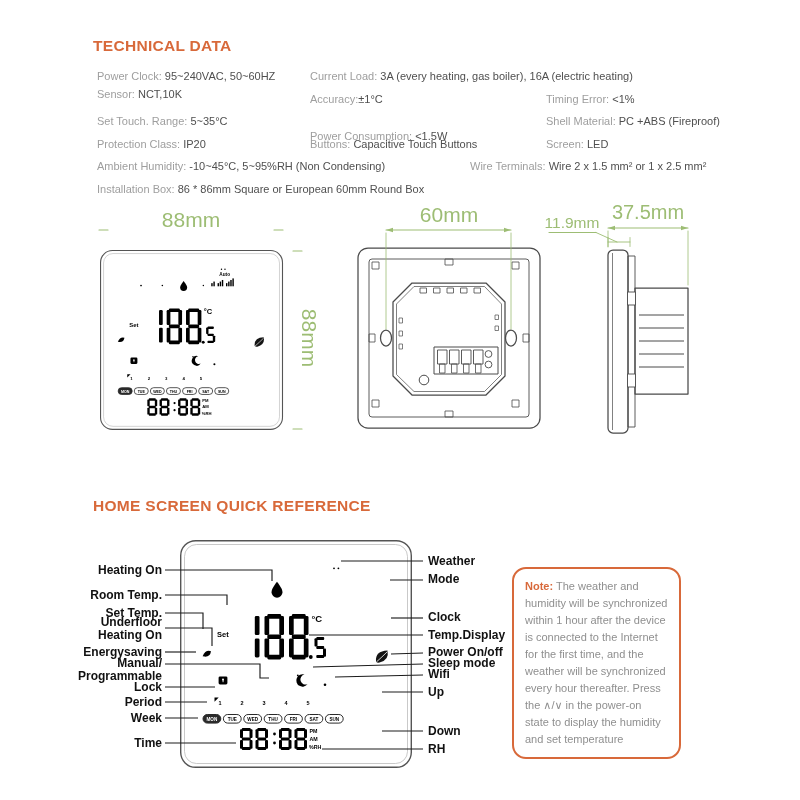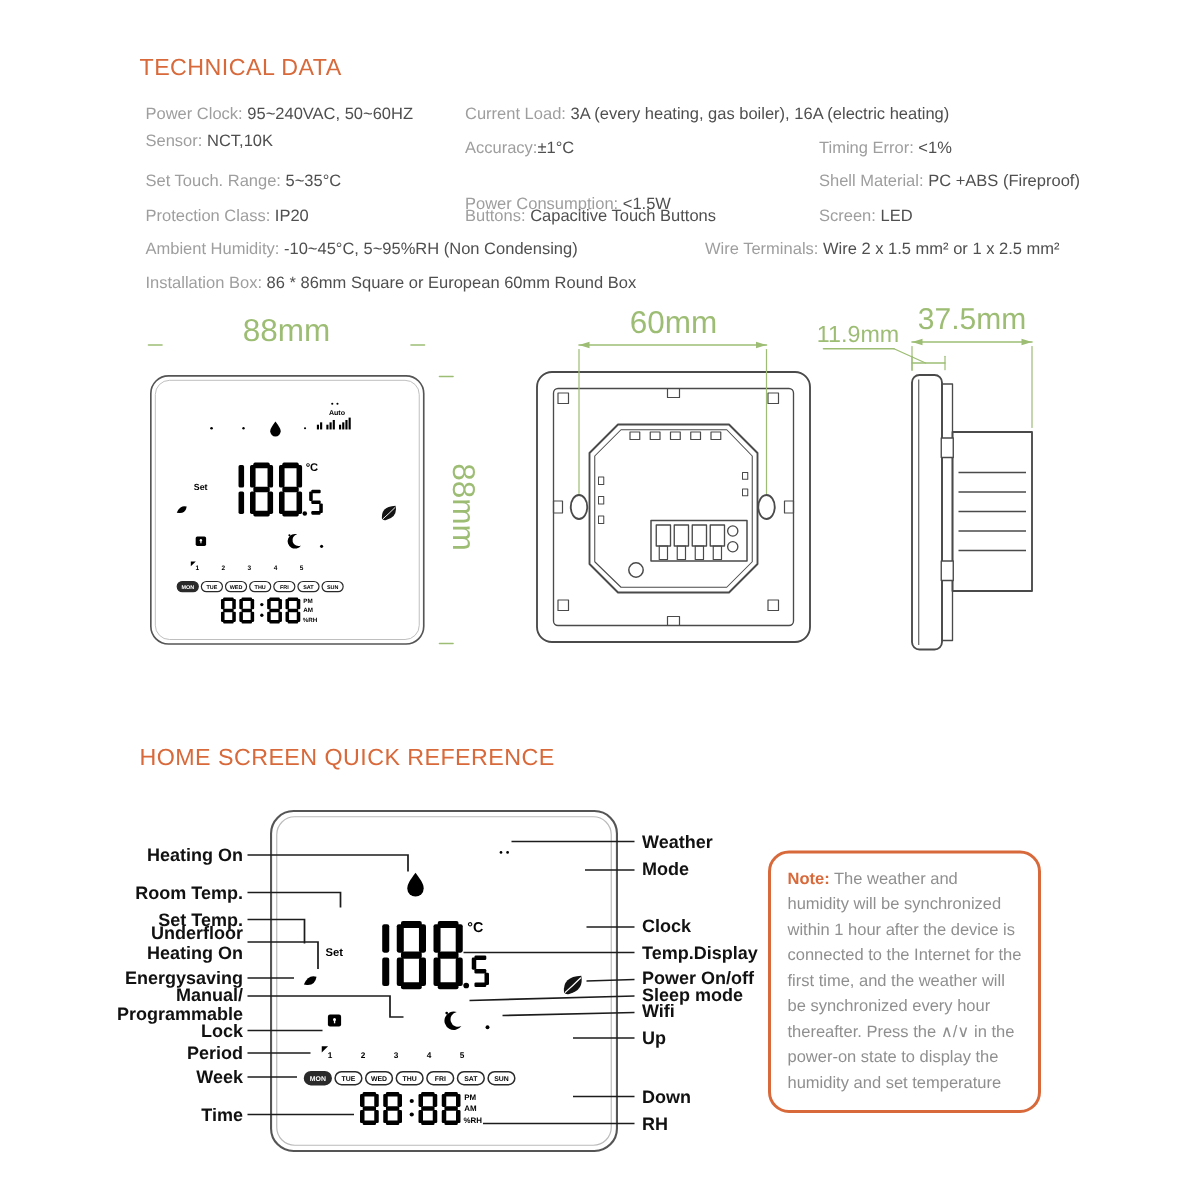--- a/index.html
+++ b/index.html
@@ -1,25 +1,25 @@
 <!DOCTYPE html>
 <html style="--orange: #d8693a;"><head>
 <meta charset="utf-8">
 <style>
   html,body{margin:0;padding:0}
   body{width:800px;height:800px;background:#fff;position:relative;overflow:hidden;
        font-family:"Liberation Sans",sans-serif;}
-  .sec-title{position:absolute;font-size:15.5px;font-weight:400;color:var(--orange);letter-spacing:.3px;white-space:nowrap}
+  .sec-title{position:absolute;font-size:15.5px;font-weight:700;color:var(--orange);letter-spacing:.3px;white-space:nowrap}
   .spec{position:absolute;font-size:11px;white-space:nowrap}
   .spec .lab{color:#9e9e9e}
   .spec .val{color:#4f4f4f;font-weight:400}
   svg{position:absolute;left:0}
   #dims-svg{top:200px}
   #home-svg{top:520px}
-  #note-box{position:absolute;left:512px;top:567px;width:182px;box-sizing:border-box;
+  #note-box{position:absolute;left:512px;top:567px;width:169px;box-sizing:border-box;
             border:2px solid var(--orange);border-radius:14px;padding:9px 11px;
             font-size:11px;line-height:1.55;color:#8f8f8f}
   #note-box .pfx{color:var(--orange);font-weight:700}
 </style>
 </head>
 <body>
 
 <div>
 
   <h2 class="sec-title" style="left:93px;top:24px">TECHNICAL DATA</h2>

